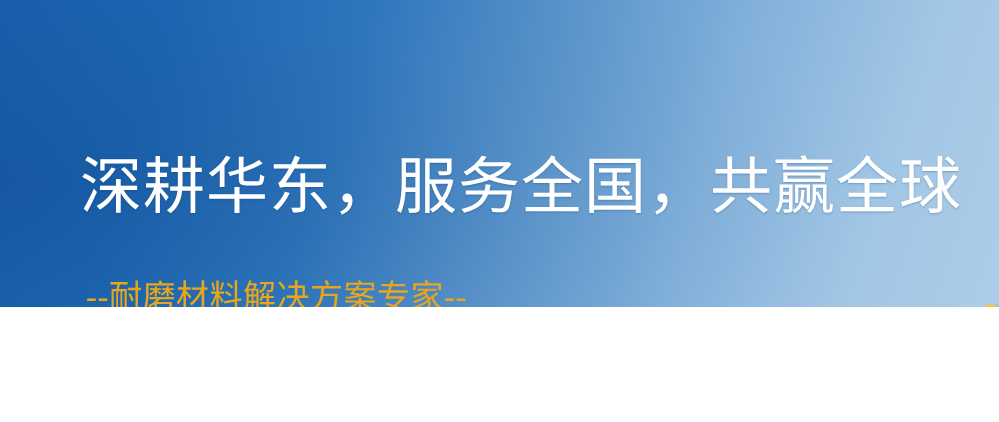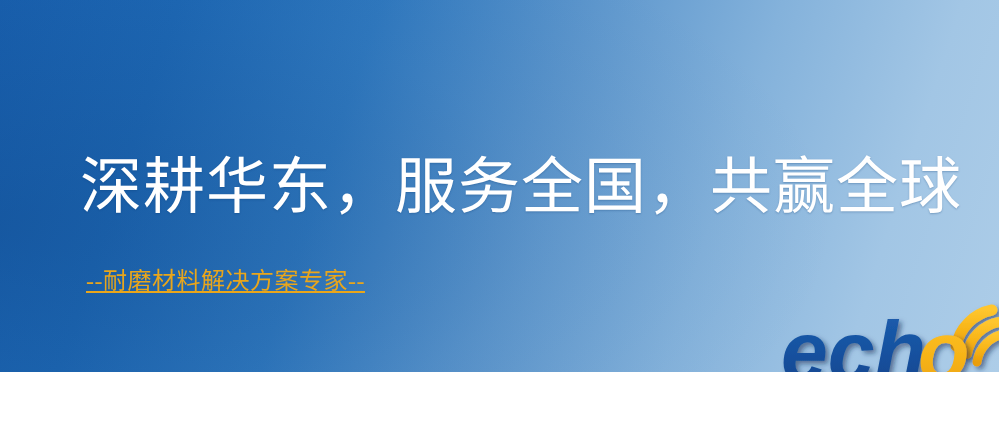--- a/index.html
+++ b/index.html
@@ -5,21 +5,21 @@
 <style>
   html, body {
     margin: 0;
     padding: 0;
     background: #ffffff;
   }
 
   #banner {
     position: relative;
     width: 999px;
-    height: 372px;
+    height: 307px;
     overflow: hidden;
     font-family: "Liberation Sans", sans-serif;
     
     background-color: #2A72B8;
     background-image:
       linear-gradient(108deg,
         #1960AE 0%,
         #1E68B4 16%,
         #3079BF 34%,
         #5B95CC 52%,
@@ -49,28 +49,27 @@
     font-size: 62px;
     line-height: 70px;
     letter-spacing: 1px;
     white-space: nowrap;
     text-shadow: 0 1px 2px rgba(12,58,112,0.30);
   }
 
   
   #subtitle {
     left: 86px;
-    top: 266px;
+    top: 282px;
     color: #E9A61B;
     font-family: "Liberation Serif", "DejaVu Serif", serif;
-    font-size: 24px;
+    font-size: 33px;
     line-height: 30px;
     letter-spacing: 0.5px;
     white-space: nowrap;
-    text-decoration: underline;
   }
 
   
   #logo {
     left: 781px;
     top: 296px;
     width: 257px;
     height: 126px;
   }
   #logo svg { display: block; }

